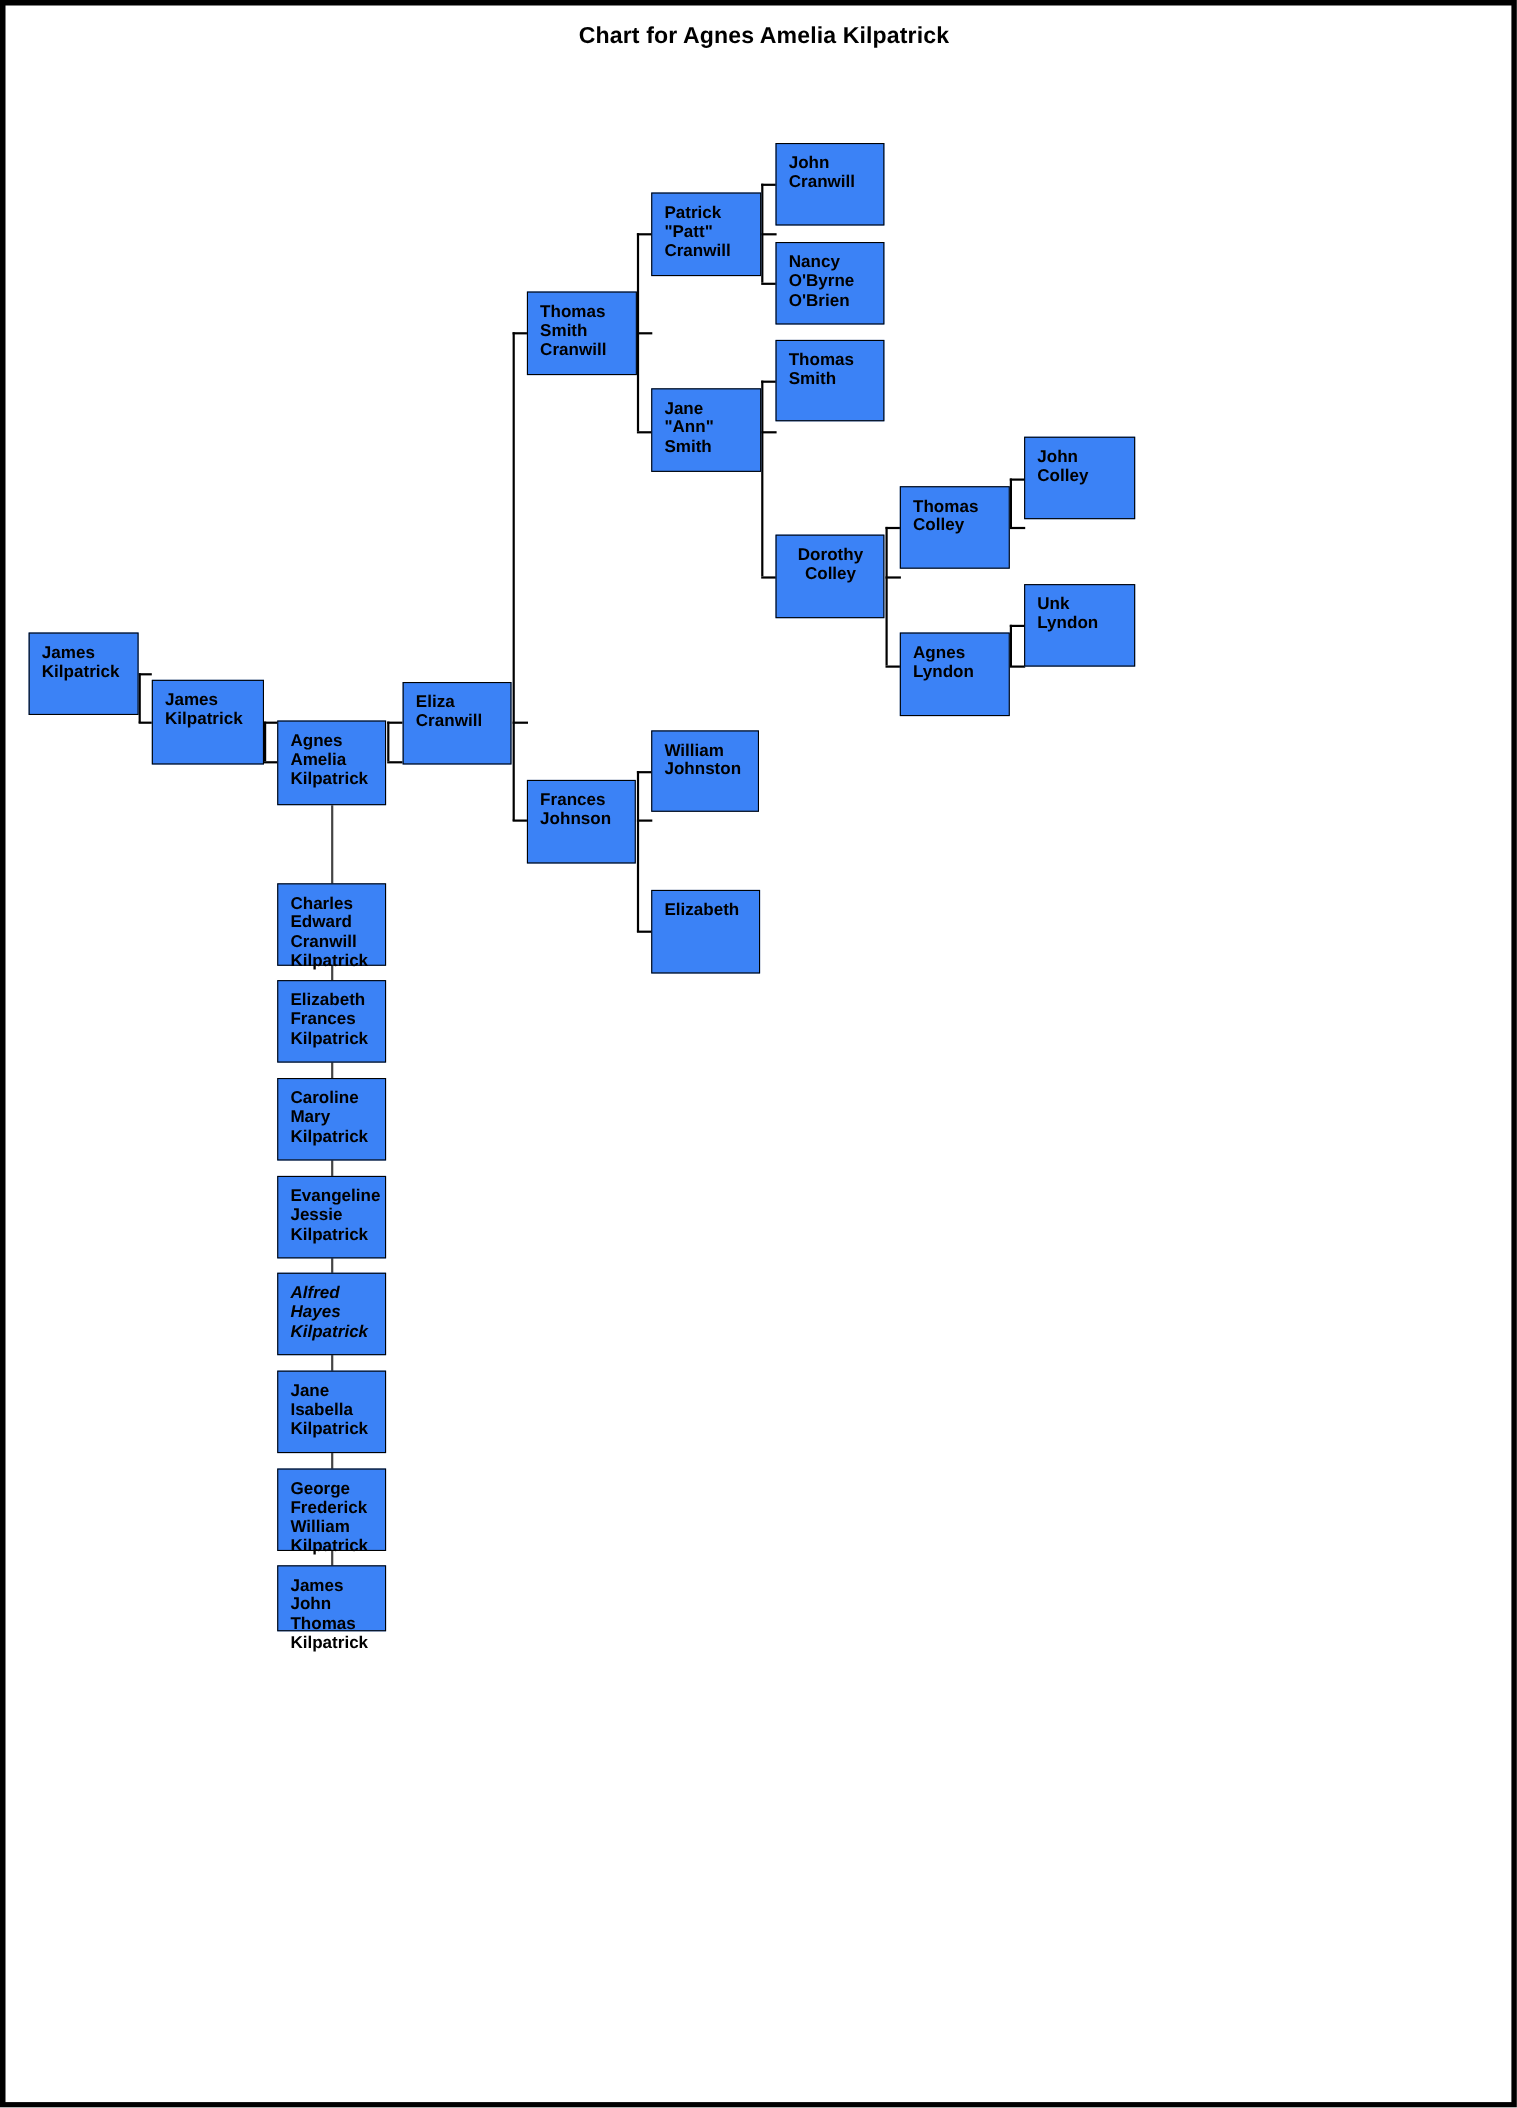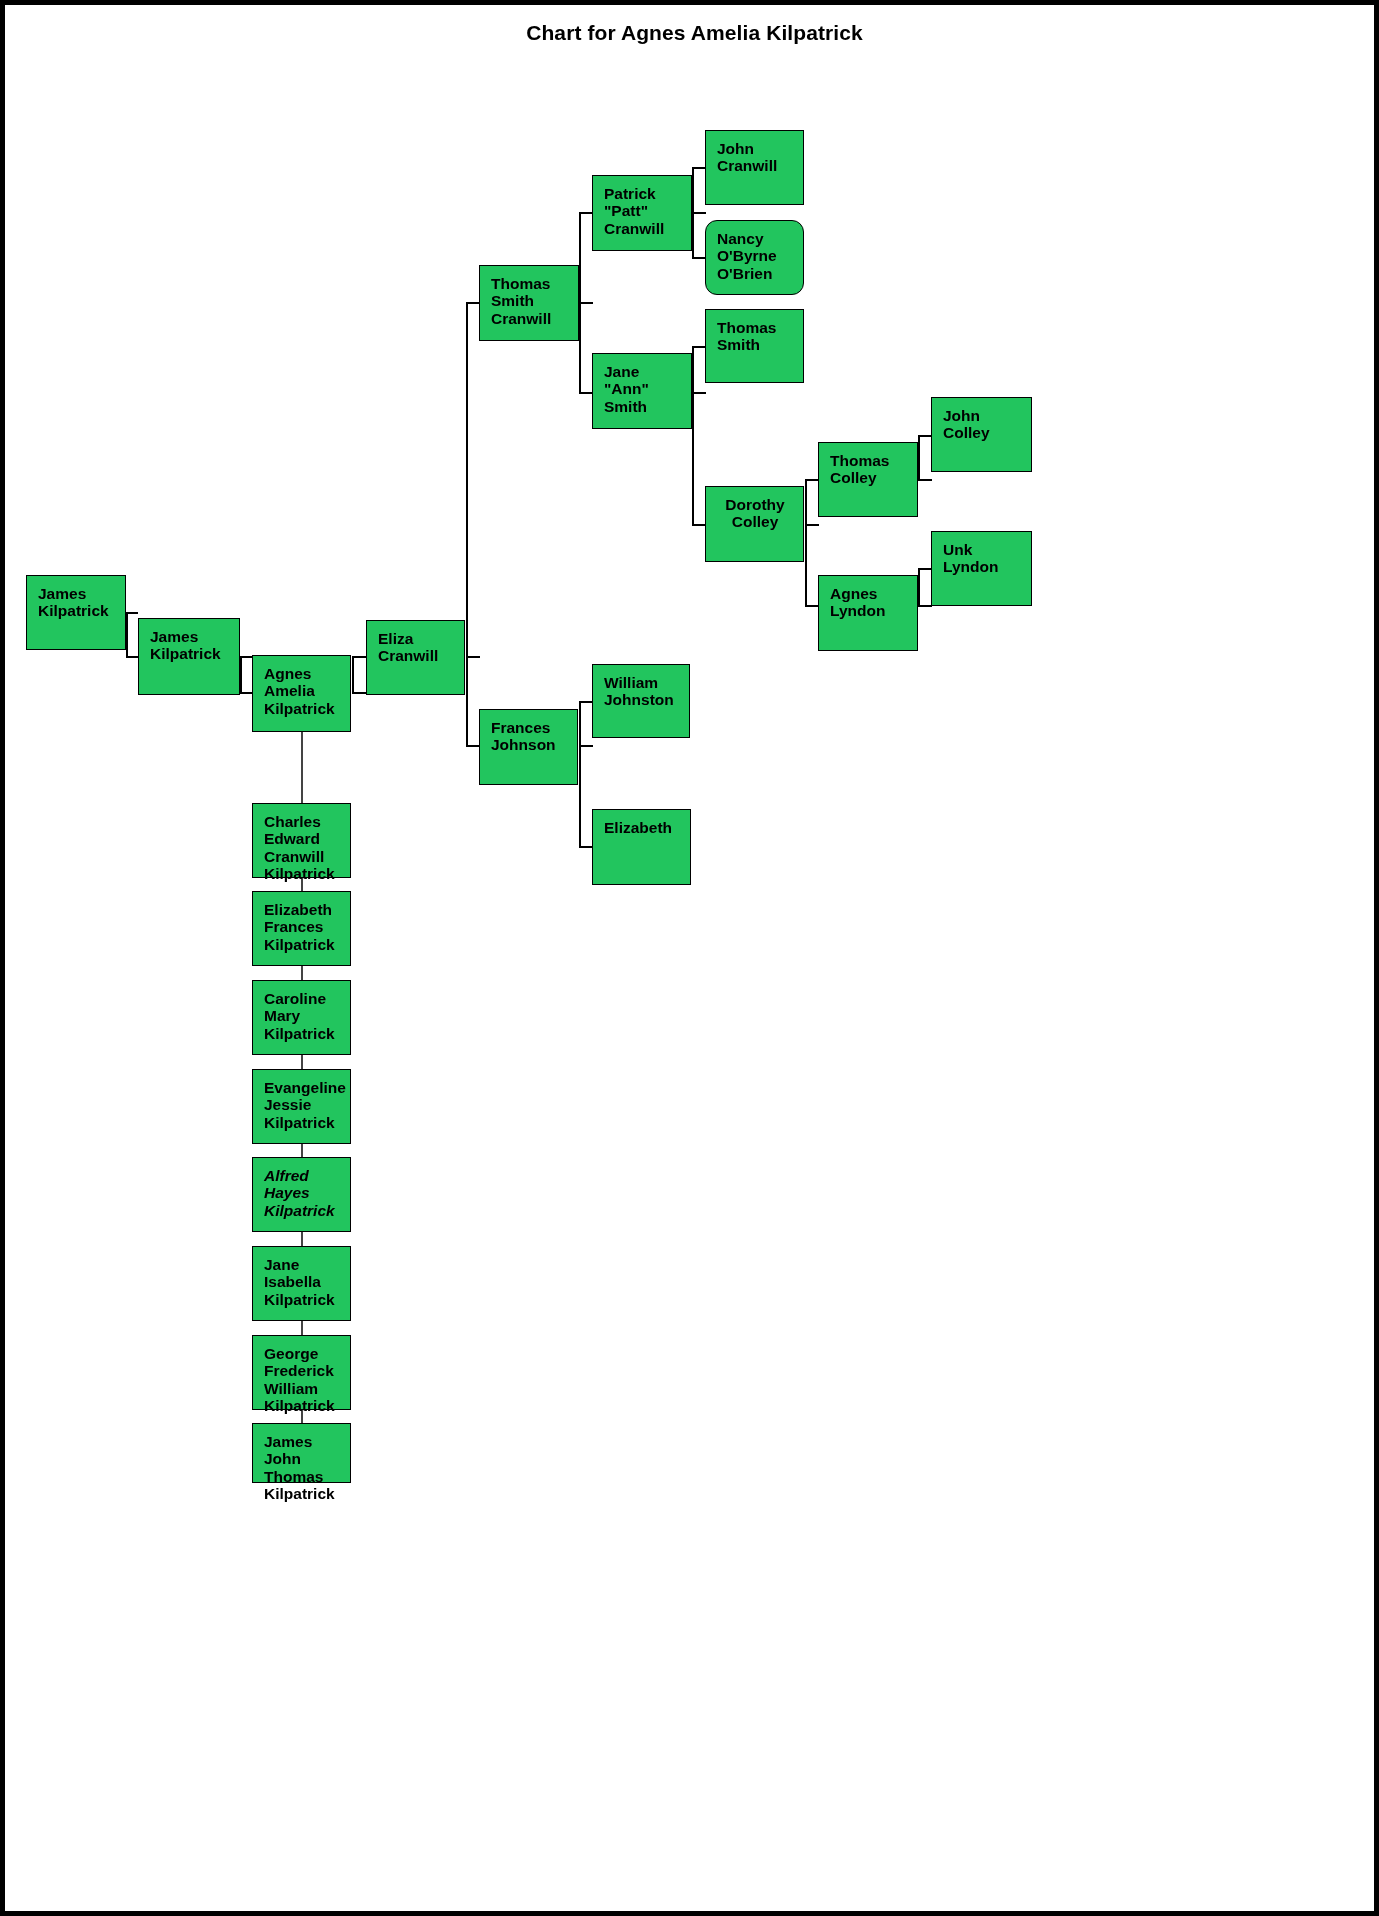--- a/index.html
+++ b/index.html
@@ -26,21 +26,21 @@
     width: 1379px;
     text-align: center;
     font-size: 21px;
     font-weight: bold;
     color: #000000;
     letter-spacing: 0.1px;
   }
   .node {
     position: absolute;
     box-sizing: border-box;
-    background: #22c55e;
+    background: #3b82f6;
     border: 1.5px solid #000000;
     padding: 9px 10px 6px 11px;
     font-size: 15.5px;
     font-weight: bold;
     line-height: 1.12;
     color: #000000;
     white-space: pre-line;
     z-index: 2;
   }
   .link {
@@ -146,21 +146,21 @@
 Smith</div>
 
   <div class="node" style="left:587px; top:659px; width:98px; height:74px;">William
 Johnston</div>
 
   <div class="node" style="left:587px; top:804px; width:99px; height:76px;">Elizabeth</div>
 
   <div class="node" style="left:700px; top:125px; width:99px; height:75px;">John
 Cranwill</div>
 
-  <div class="node" style="left:700px; top:215px; width:99px; height:75px;border-radius:12px;">Nancy
+  <div class="node" style="left:700px; top:215px; width:99px; height:75px;">Nancy
 O'Byrne
 O'Brien</div>
 
   <div class="node" style="left:700px; top:304px; width:99px; height:74px;">Thomas
 Smith</div>
 
   <div class="node" style="left:700px; top:481px; width:99px; height:76px;text-align:center;">Dorothy
 Colley</div>
 
   <div class="node" style="left:813px; top:437px; width:100px; height:75px;">Thomas

